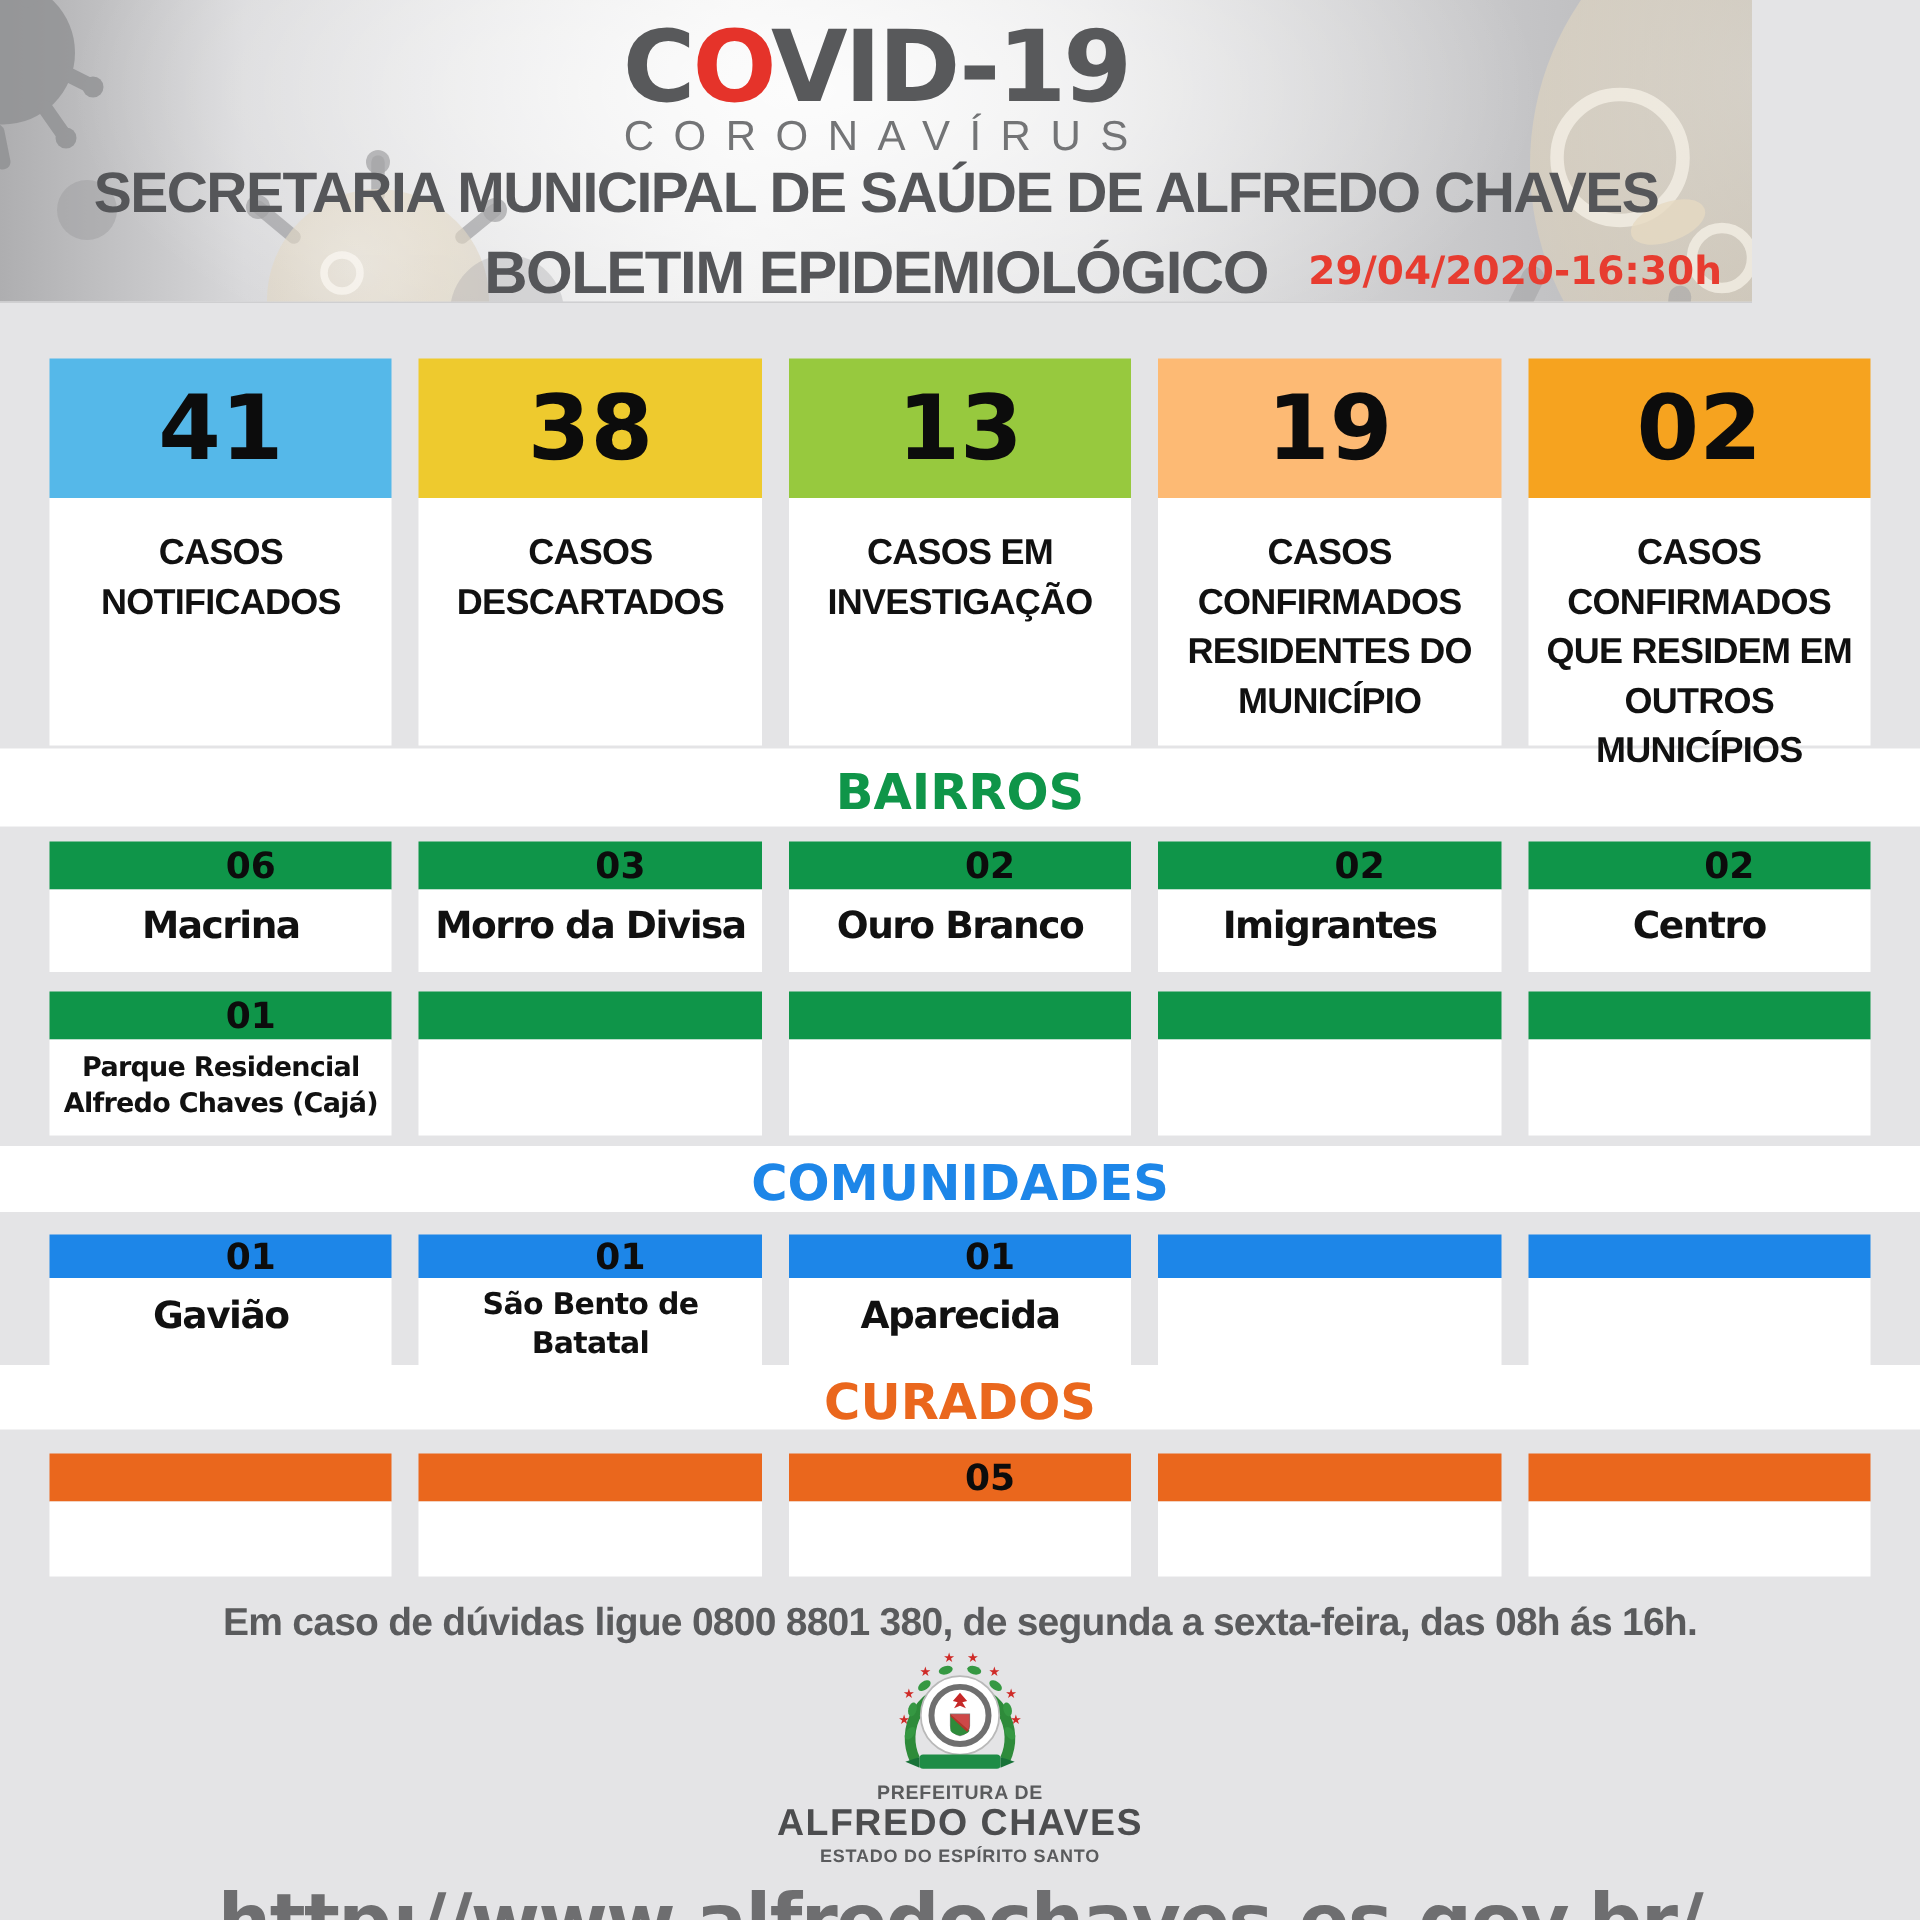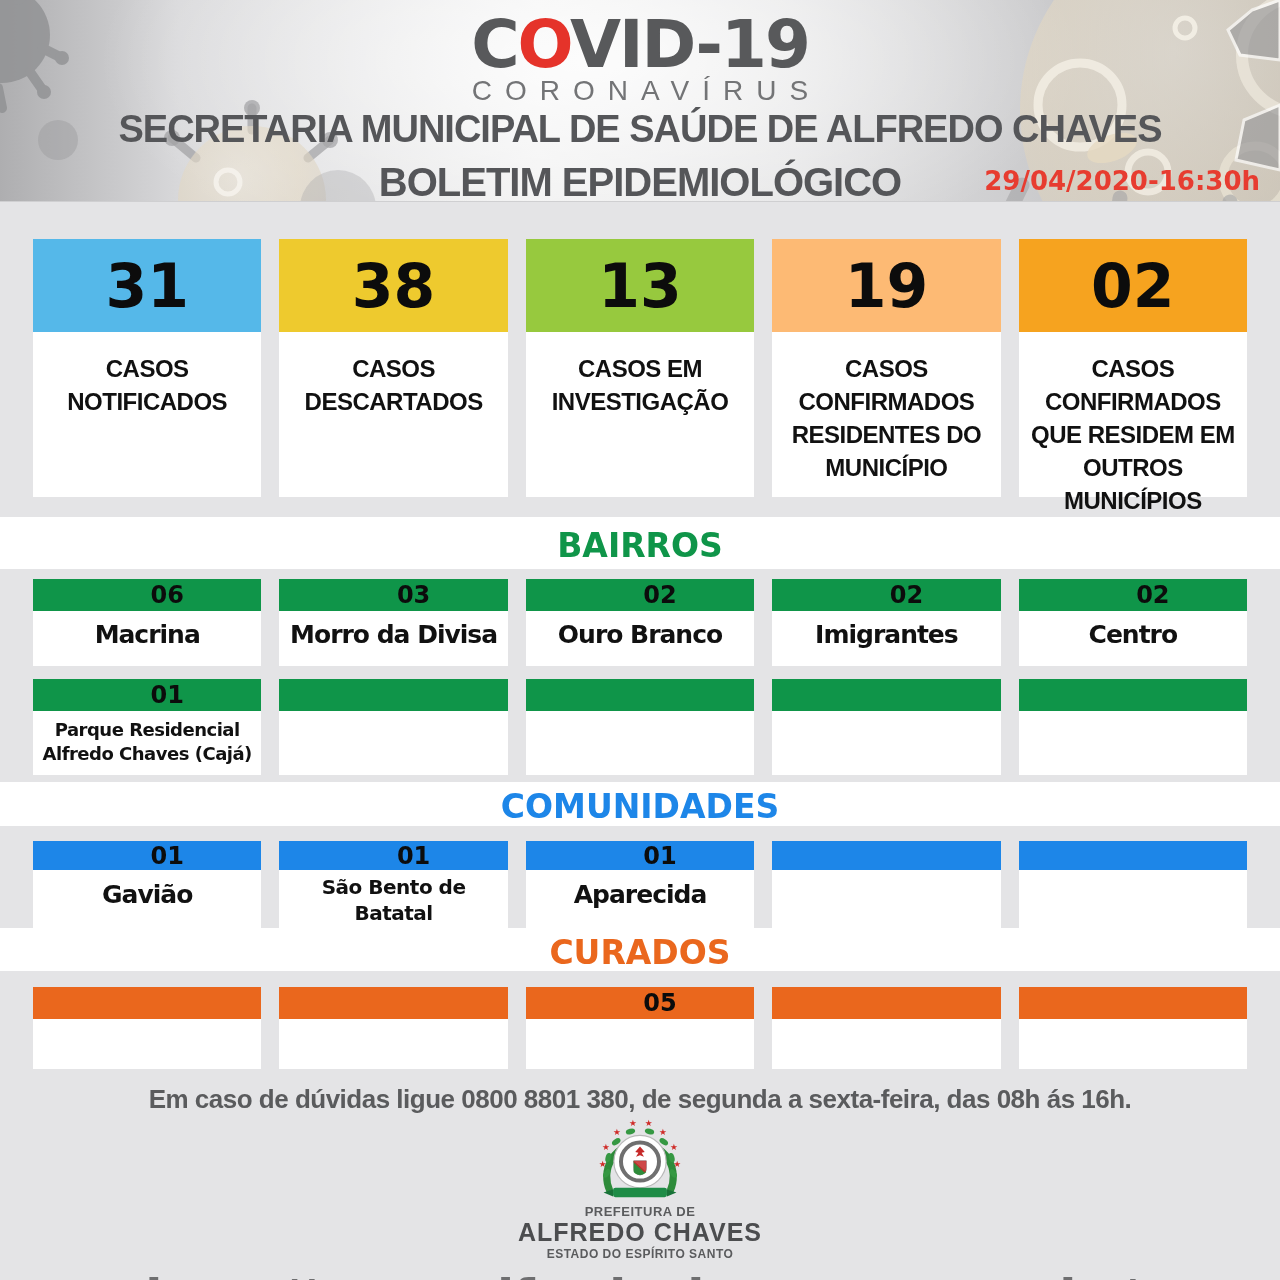--- a/index.html
+++ b/index.html
@@ -1,21 +1,21 @@
 <!DOCTYPE html>
 <html><head>
 <meta charset="utf-8">
 <style>
   * { margin:0; padding:0; box-sizing:border-box; }
   html,body { width:1280px; height:1280px; overflow:hidden; }
   body { background:#e4e4e6; font-family:"Liberation Sans", sans-serif; color:#58595b; }
 
   
   .header{
-    position:relative; width:1280px; height:202px; overflow:hidden;
+    position:relative; width:1168px; height:202px; overflow:hidden;
     background:
       radial-gradient(ellipse 700px 320px at 46% 30%, rgba(255,255,255,.85), rgba(255,255,255,0) 70%),
       linear-gradient(90deg,#aeaeb0 0%, #d8d8da 14%, #efefef 42%, #e2e2e3 62%, #c3c3c5 88%, #b6b6b8 100%);
     border-bottom:1px solid #cfcfd1;
   }
   .header-deco{ position:absolute; left:0; top:0; }
   .header-text{ position:relative; text-align:center; z-index:2; }
   .covid-title{ margin-top:10px; font-family:"DejaVu Sans", sans-serif; font-weight:bold;
     font-size:66px; line-height:1.05; letter-spacing:-2px; color:#58595b; }
   .covid-title .red-o{ color:#e5332a; }
@@ -31,21 +31,21 @@
   .card-band{ height:93px; display:flex; align-items:center; justify-content:center; }
   .card-band.c1{ background:#55b8e9; } .card-band.c2{ background:#eeca2e; }
   .card-band.c3{ background:#97c93e; } .card-band.c4{ background:#fdba74; }
   .card-band.c5{ background:#f6a31f; }
   .card-value{ font-family:"DejaVu Sans", sans-serif; font-weight:bold; font-size:60px; color:#0c0c0c; }
   .card-body{ background:#ffffff; height:165px; padding:20px 6px 0; }
   .card-label{ font-size:24px; font-weight:bold; color:#111; line-height:1.38; letter-spacing:-0.5px; text-align:center; }
 
   
   .section-strip{ background:#ffffff; text-align:center; }
-  .strip-bairros{ margin-top:20px; height:52px; padding-top:9px; }
+  .strip-bairros{ margin-top:2px; height:52px; padding-top:9px; }
   .strip-comunidades{ margin-top:7px; height:44px; padding-top:5px; }
   .strip-curados{ height:43px; padding-top:5px; }
   .section-title{ font-family:"DejaVu Sans", sans-serif; font-weight:bold; font-size:33px; letter-spacing:0; }
   .t-green{ color:#0f9549; } .t-blue{ color:#1d86e8; } .t-orange{ color:#ea671d; }
 
   .row{ display:flex; gap:18px; padding:0 33px; }
   .row-b1{ margin-top:10px; } .row-b2{ margin-top:13px; }
   .row-com{ margin-top:15px; } .row-cur{ margin-top:16px; }
   .cell{ flex:1; }
   .cell-bar{ height:32px; display:flex; align-items:center; justify-content:center; }
@@ -138,21 +138,21 @@
     <div class="coronavirus">CORONAVÍRUS</div>
     <div class="org-line">SECRETARIA MUNICIPAL DE SAÚDE DE ALFREDO CHAVES</div>
     <div class="bulletin-line">BOLETIM EPIDEMIOLÓGICO</div>
   </div>
   <div class="report-date">29/04/2020-16:30h</div>
 </div>
 
 <div class="cards">
   <div class="card">
     <div class="card-band c1">
-        <span class="card-value">31</span>
+        <span class="card-value">41</span>
       </div>
     <div class="card-body">
         <div class="card-label">CASOS NOTIFICADOS</div>
       </div>
   </div>
   <div class="card">
     <div class="card-band c2">
         <span class="card-value">38</span>
       </div>
     <div class="card-body">

